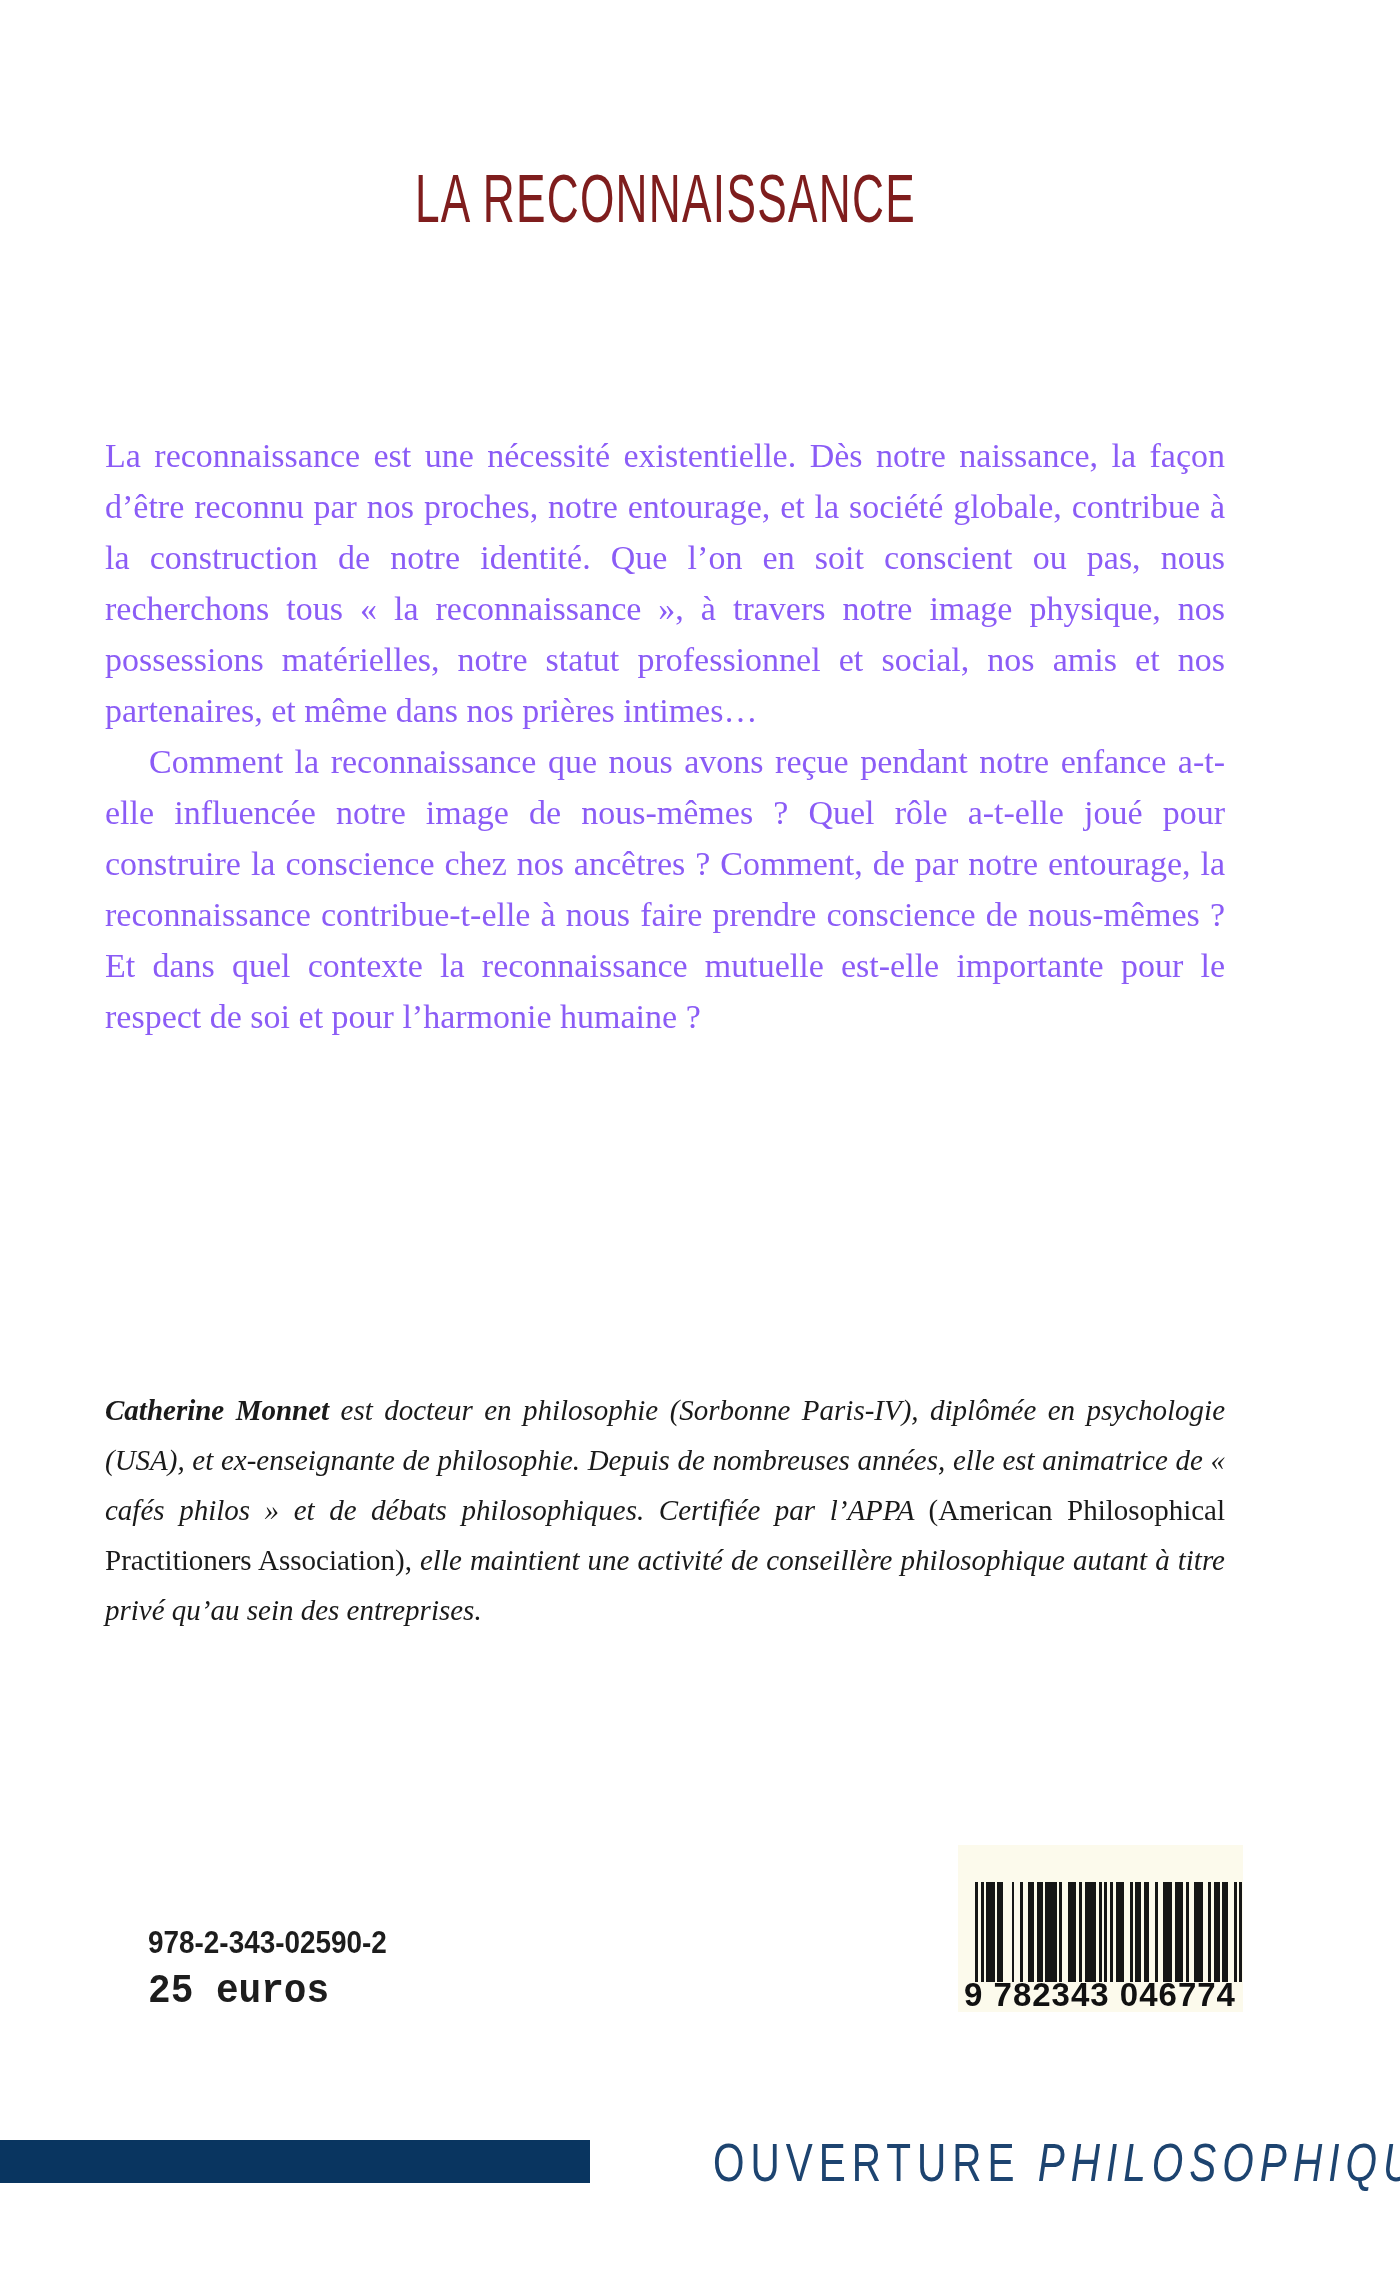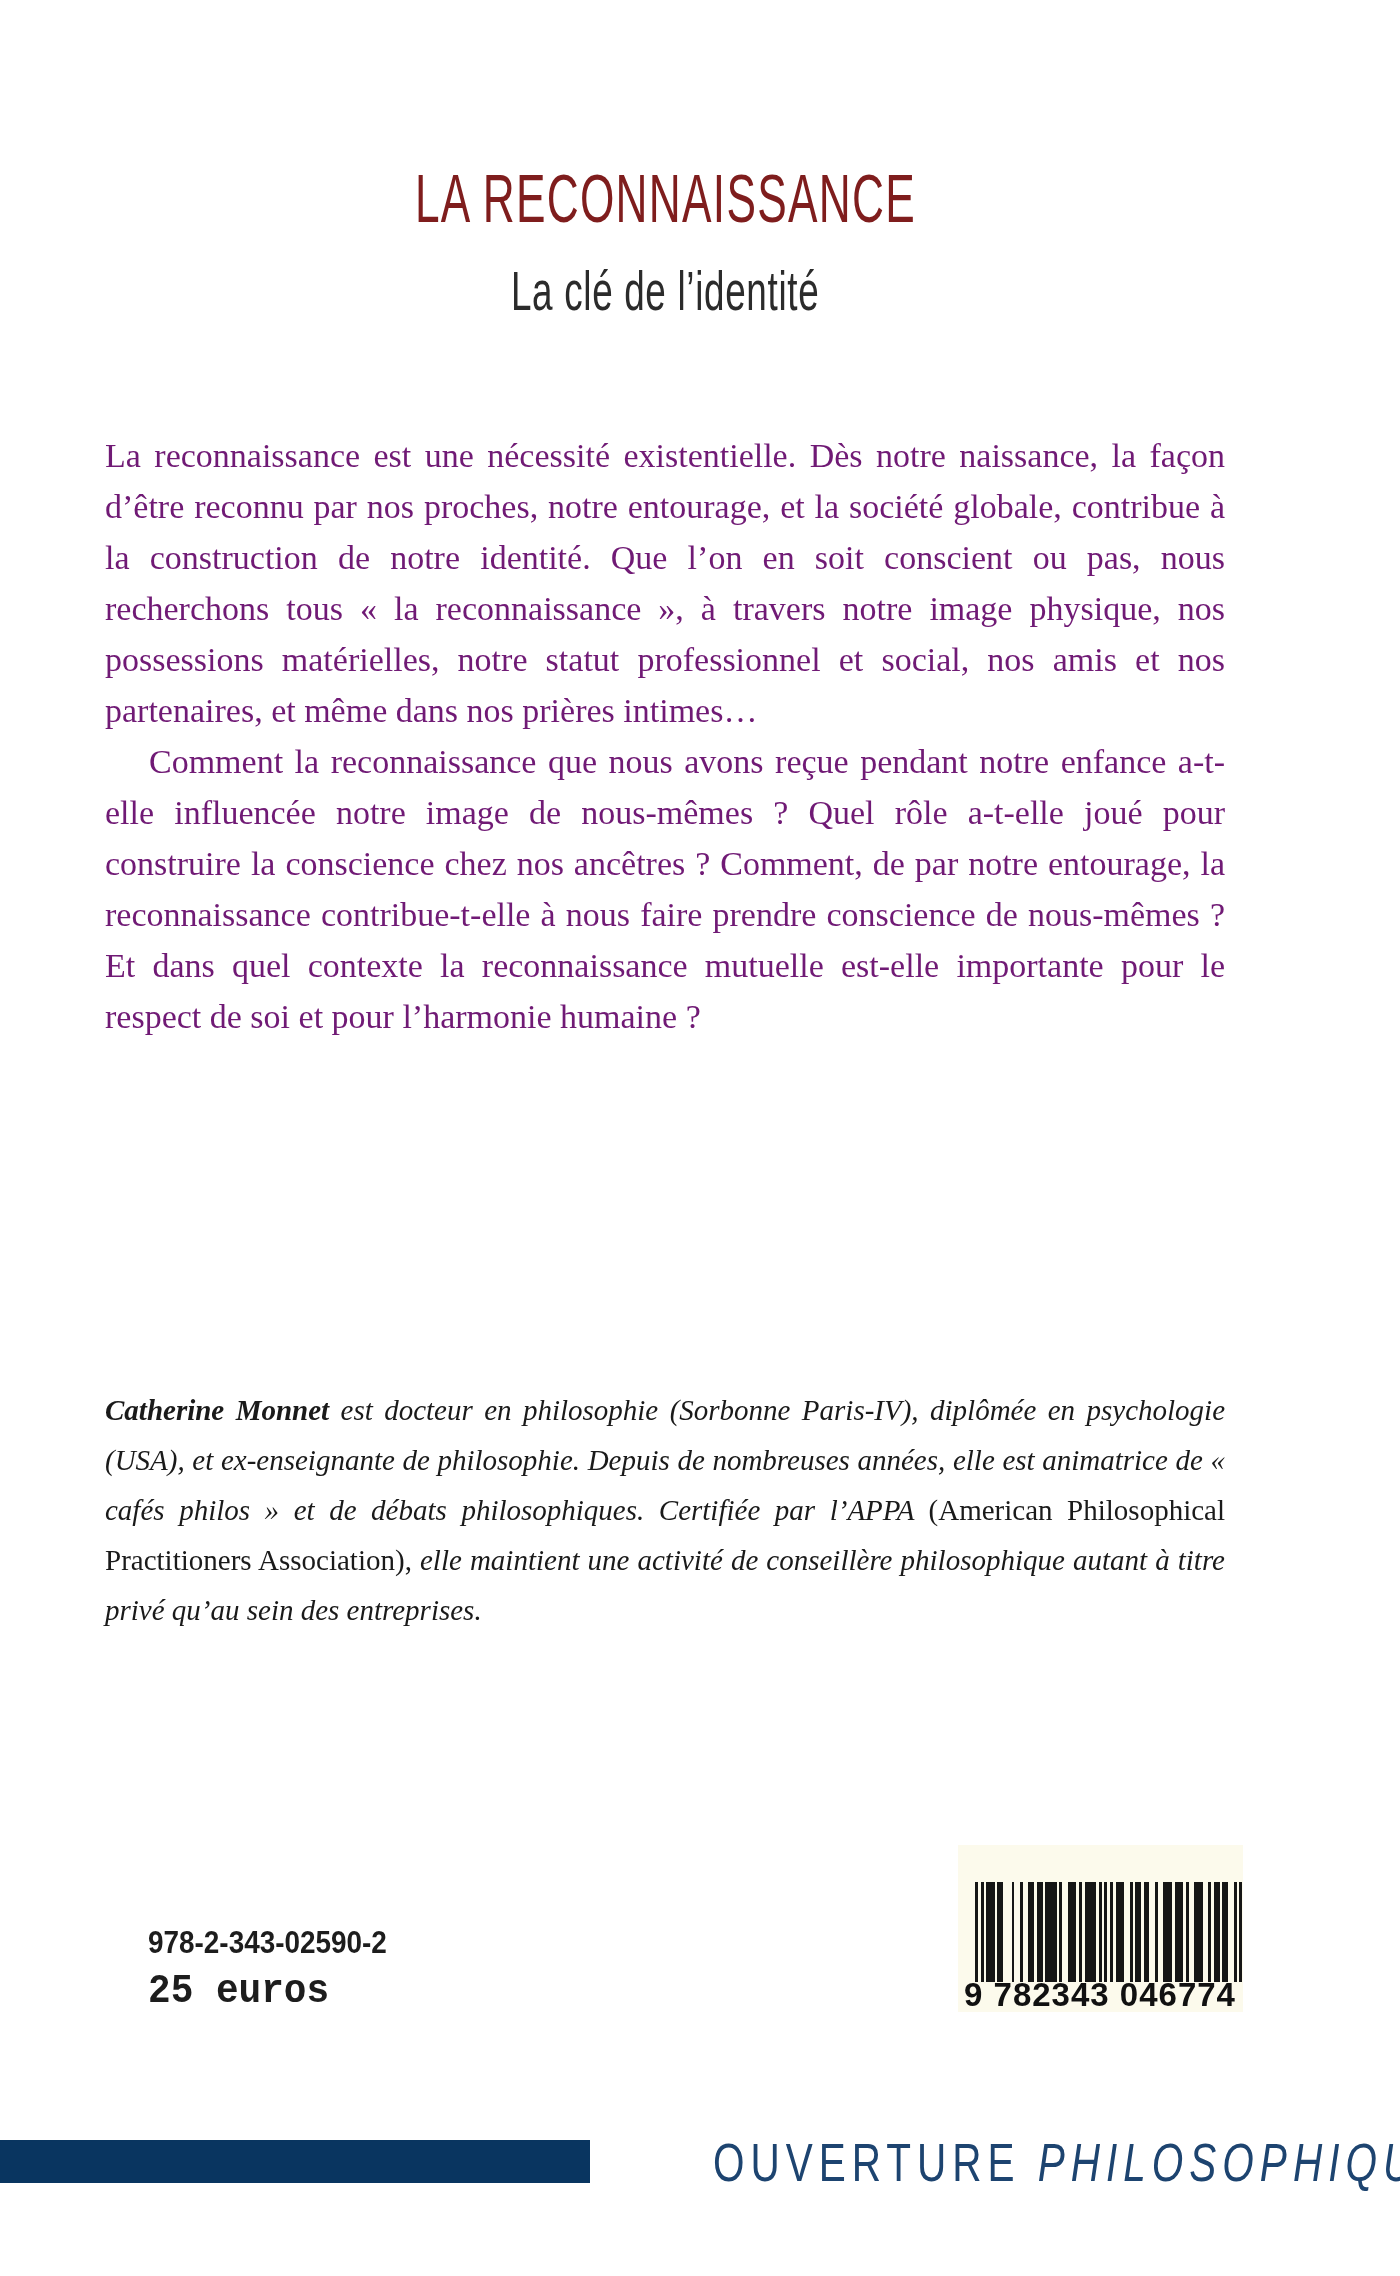--- a/index.html
+++ b/index.html
@@ -11,21 +11,21 @@
          font-family:"Liberation Sans",sans-serif;font-size:68px;line-height:70px;
          font-weight:400;color:#305f8c;white-space:nowrap;}
   .title .cond{display:inline-block;transform:scaleX(0.65);transform-origin:50% 50%;letter-spacing:2px;}
   .subtitle{position:absolute;left:105px;top:262px;width:1120px;text-align:center;
             font-family:"Liberation Sans",sans-serif;font-size:55px;line-height:58px;
             color:#2b2b2b;white-space:nowrap;}
   .subtitle .cond{display:inline-block;transform:scaleX(0.67);transform-origin:50% 50%;letter-spacing:1px;}
 
   
   .body{position:absolute;left:105px;top:430px;width:1120px;
-        font-size:34px;line-height:51px;text-align:justify;color:#701a75;}
+        font-size:34px;line-height:51px;text-align:justify;color:#8b5cf6;}
   .body p{margin:0;}
   .body p.ind{text-indent:44px;}
 
   
   .bio{position:absolute;left:105px;top:1385px;width:1120px;
        font-size:29px;line-height:50px;text-align:justify;color:#1a1a1a;}
   .bio .bi{font-style:italic;font-weight:700;}
   .bio .it{font-style:italic;}
   .bio .rm{font-style:normal;}
 
@@ -57,23 +57,20 @@
 </style>
 </head>
 <body>
 
 <div class="page">
 
   <div class="title" style="color: #7f1d1d;">
     <span class="cond">LA RECONNAISSANCE</span>
   </div>
 
-  <div class="subtitle">
-    <span class="cond">La clé de l’identité</span>
-  </div>
 
   <div class="body">
     <p>La reconnaissance est une nécessité existentielle. Dès notre naissance, la façon d’être reconnu par nos proches, notre entourage, et la société globale, contribue à la construction de notre identité. Que l’on en soit conscient ou pas, nous recherchons tous « la reconnaissance », à travers notre image physique, nos possessions matérielles, notre statut professionnel et social, nos amis et nos partenaires, et même dans nos prières intimes…</p>
     <p class="ind">Comment la reconnaissance que nous avons reçue pendant notre enfance a-t-elle influencée notre image de nous-mêmes ? Quel rôle a-t-elle joué pour construire la conscience chez nos ancêtres ? Comment, de par notre entourage, la reconnaissance contribue-t-elle à nous faire prendre conscience de nous-mêmes ? Et dans quel contexte la reconnaissance mutuelle est-elle importante pour le respect de soi et pour l’harmonie humaine ?</p>
   </div>
 
   <div class="bio"><span class="bi">Catherine Monnet</span><span class="it"> est docteur en philosophie (Sorbonne Paris-IV), diplômée en psychologie (USA), et ex-enseignante de philosophie. Depuis de nombreuses années, elle est animatrice de « cafés philos » et de débats philosophiques. Certifiée par l’APPA </span><span class="rm">(American Philosophical Practitioners Association),</span><span class="it"> elle maintient une activité de conseillère philosophique autant à titre privé qu’au sein des entreprises.</span></div>
 
 
   <div class="isbn">

